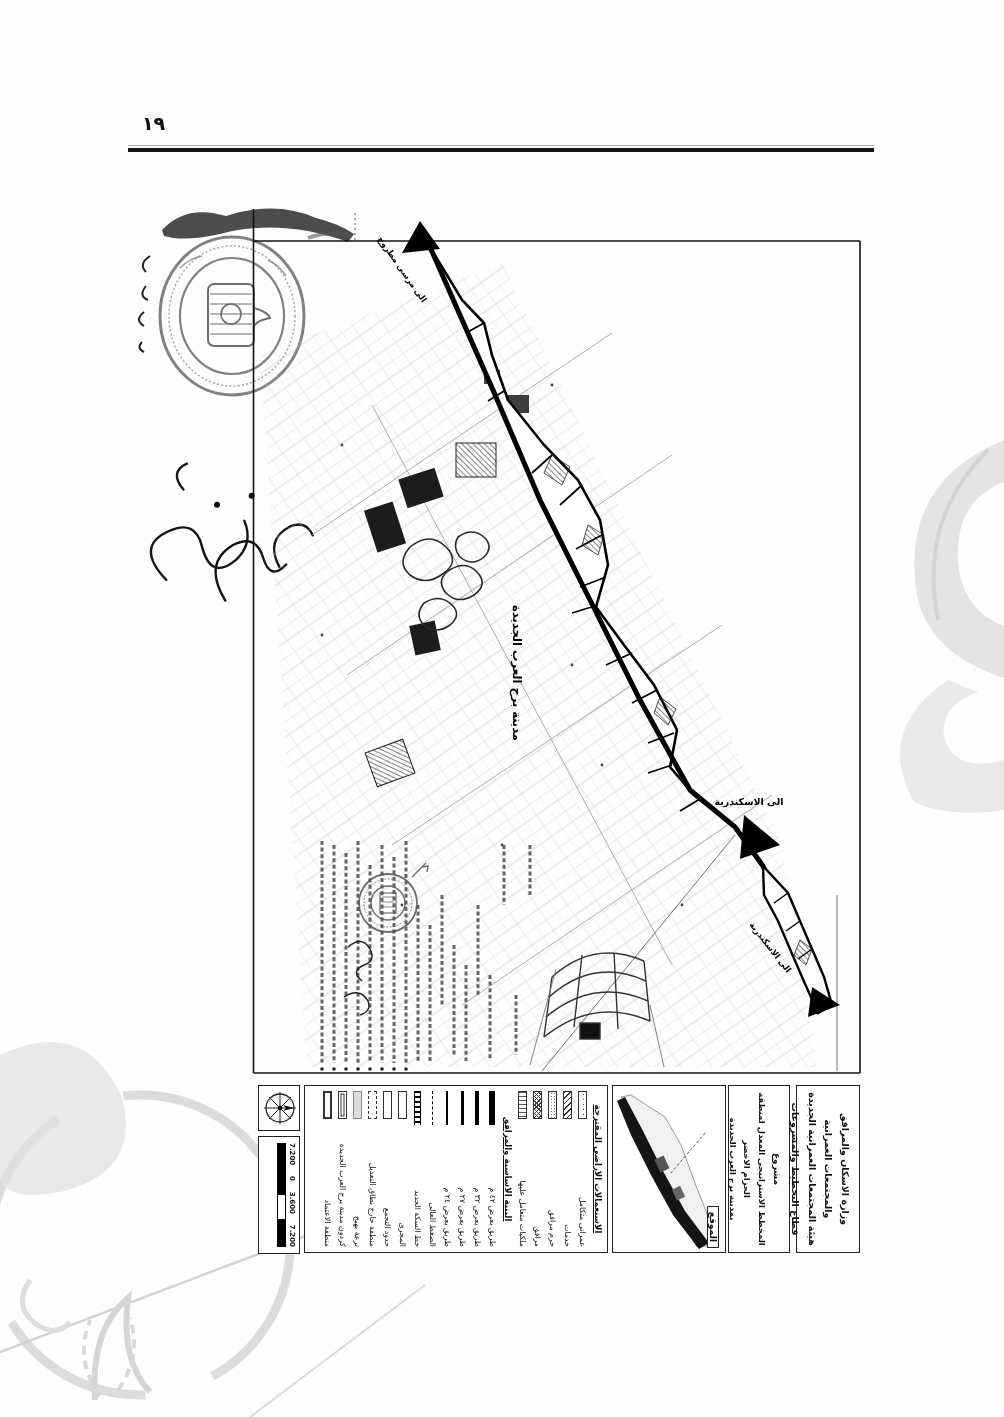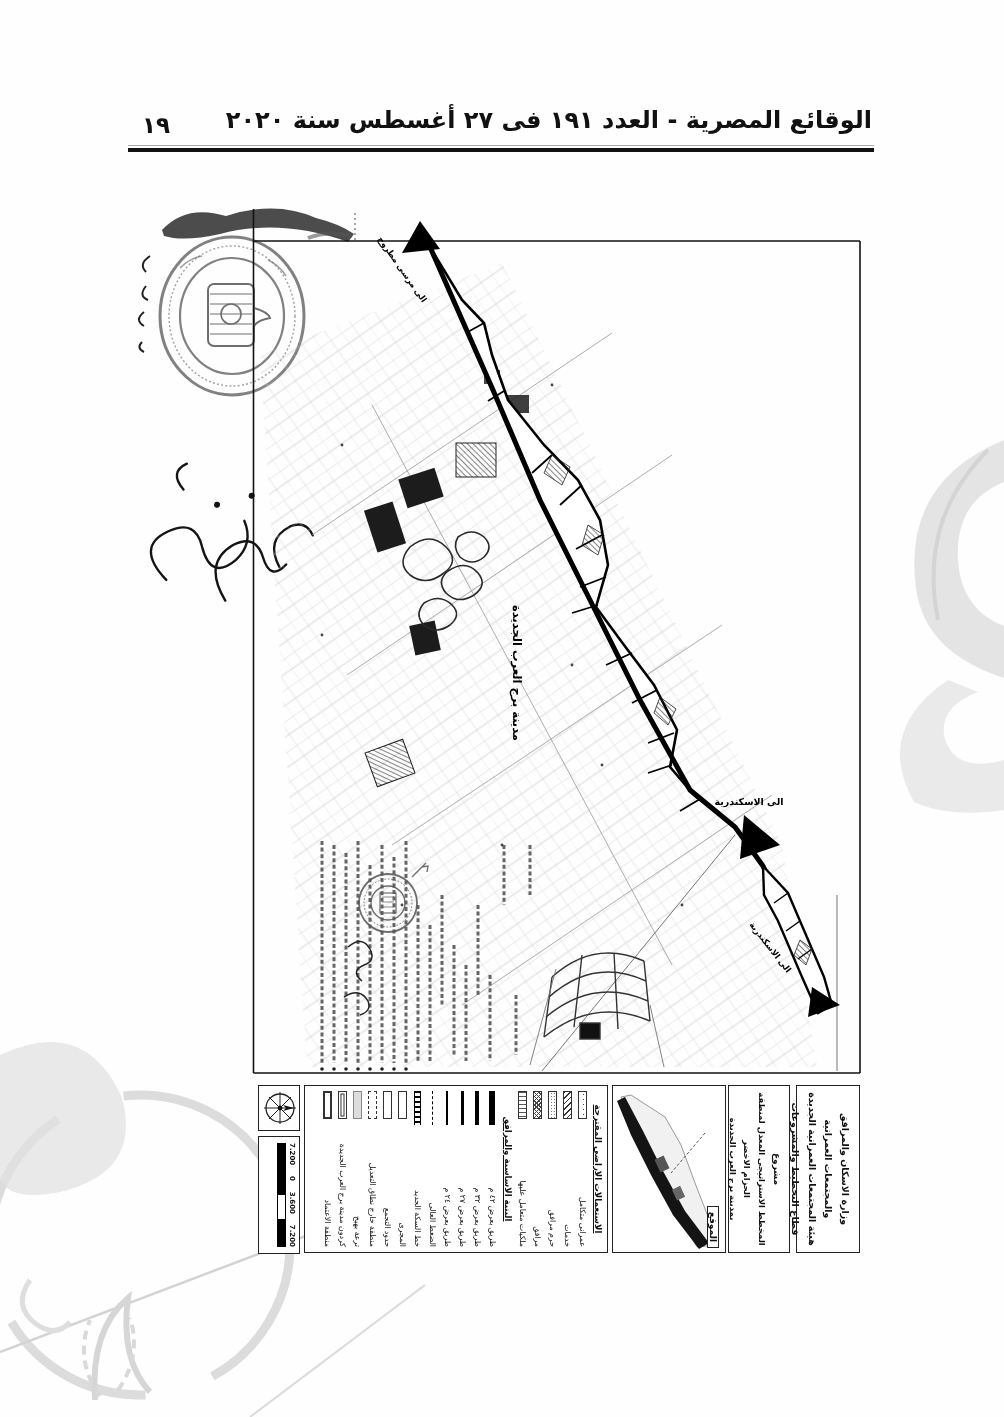--- a/index.html
+++ b/index.html
@@ -1,21 +1,21 @@
 <!DOCTYPE html>
 <html lang="ar"><head>
 <meta charset="utf-8">
 <style>
   html,body{margin:0;padding:0;background:#888;}
   #page{position:relative;width:1004px;height:1417px;margin:0 auto;background:#fefefe;
         overflow:hidden;font-family:"DejaVu Sans",sans-serif;color:#111;}
   .abs{position:absolute;}
   
   #gz-header{position:absolute;top:106px;right:132px;font-size:24px;font-weight:bold;direction:rtl;letter-spacing:0;}
-  #gz-pagenum{position:absolute;top:112px;left:142px;font-size:23px;font-weight:bold;}
+  #gz-pagenum{position:absolute;top:112px;left:142px;font-size:19px;font-weight:bold;}
   #gz-rule{position:absolute;top:148px;left:128px;width:746px;height:4px;background:#121212;}
   #gz-rule2{position:absolute;top:145px;left:128px;width:746px;height:1px;background:#aaa;}
   
   #strip{position:absolute;left:255px;top:1082px;width:607px;height:176px;}
   #strip-inner{position:absolute;left:0;top:0;width:176px;height:607px;
                transform:translateX(607px) rotate(90deg);transform-origin:0 0;}
   .tb-box{position:absolute;left:3px;width:168px;border:1.4px solid #222;background:#fff;
           box-sizing:border-box;direction:rtl;text-align:center;}
   .tb-box.small{width:46px;}
   #ministry-box{top:2px;height:64px;padding-top:6px;font-weight:bold;font-size:9.5px;line-height:1.75;}
@@ -64,21 +64,20 @@
     <path d="M100,416 q-26,-36 -10,-76 M118,410 q24,-34 12,-72" fill="none" stroke="#d9d9d9" stroke-width="4" stroke-dasharray="9 6"></path>
     <path d="M30,300 q-18,26 6,44 q20,14 34,-2" fill="none" stroke="#dedede" stroke-width="5"></path>
   </svg>
 
   <svg class="abs wm" style="left:858px;top:430px" width="146" height="390" viewBox="0 0 146 390">
     <path d="M146,10 Q44,52 58,158 Q66,222 146,248 L146,196 Q104,180 100,132 Q96,72 146,52 Z" fill="#d2d2d2" opacity="0.6"></path>
     <path d="M90,250 Q16,300 56,372 Q90,388 146,380 L146,330 Q96,344 86,306 Q82,276 120,262 Z" fill="#d8d8d8" opacity="0.55"></path>
     <path d="M130,20 Q60,90 80,190" fill="none" stroke="#c9c9c9" stroke-width="4" opacity="0.6"></path>
   </svg>
 
-  <div id="gz-header">الوقائع المصرية - العدد ١٩١ فى ٢٧ أغسطس سنة ٢٠٢٠</div>
   <div id="gz-pagenum">١٩</div>
   <div id="gz-rule2"></div>
   <div id="gz-rule"></div>
 
   <svg class="abs" style="left:158px;top:198px" width="200" height="50" viewBox="0 0 200 50">
     <path d="M4,32 Q28,6 68,18 Q118,2 158,20 Q182,26 196,36 L190,44 Q122,20 62,36 Q26,44 6,38 Z" fill="#2d2d2d" opacity="0.85"></path>
     <path d="M150,40 q20,-8 44,-2" stroke="#555" stroke-width="4" fill="none" opacity="0.6"></path>
   </svg>
 
   <svg class="abs" style="left:150px;top:228px" width="165" height="175" viewBox="0 0 165 175">

